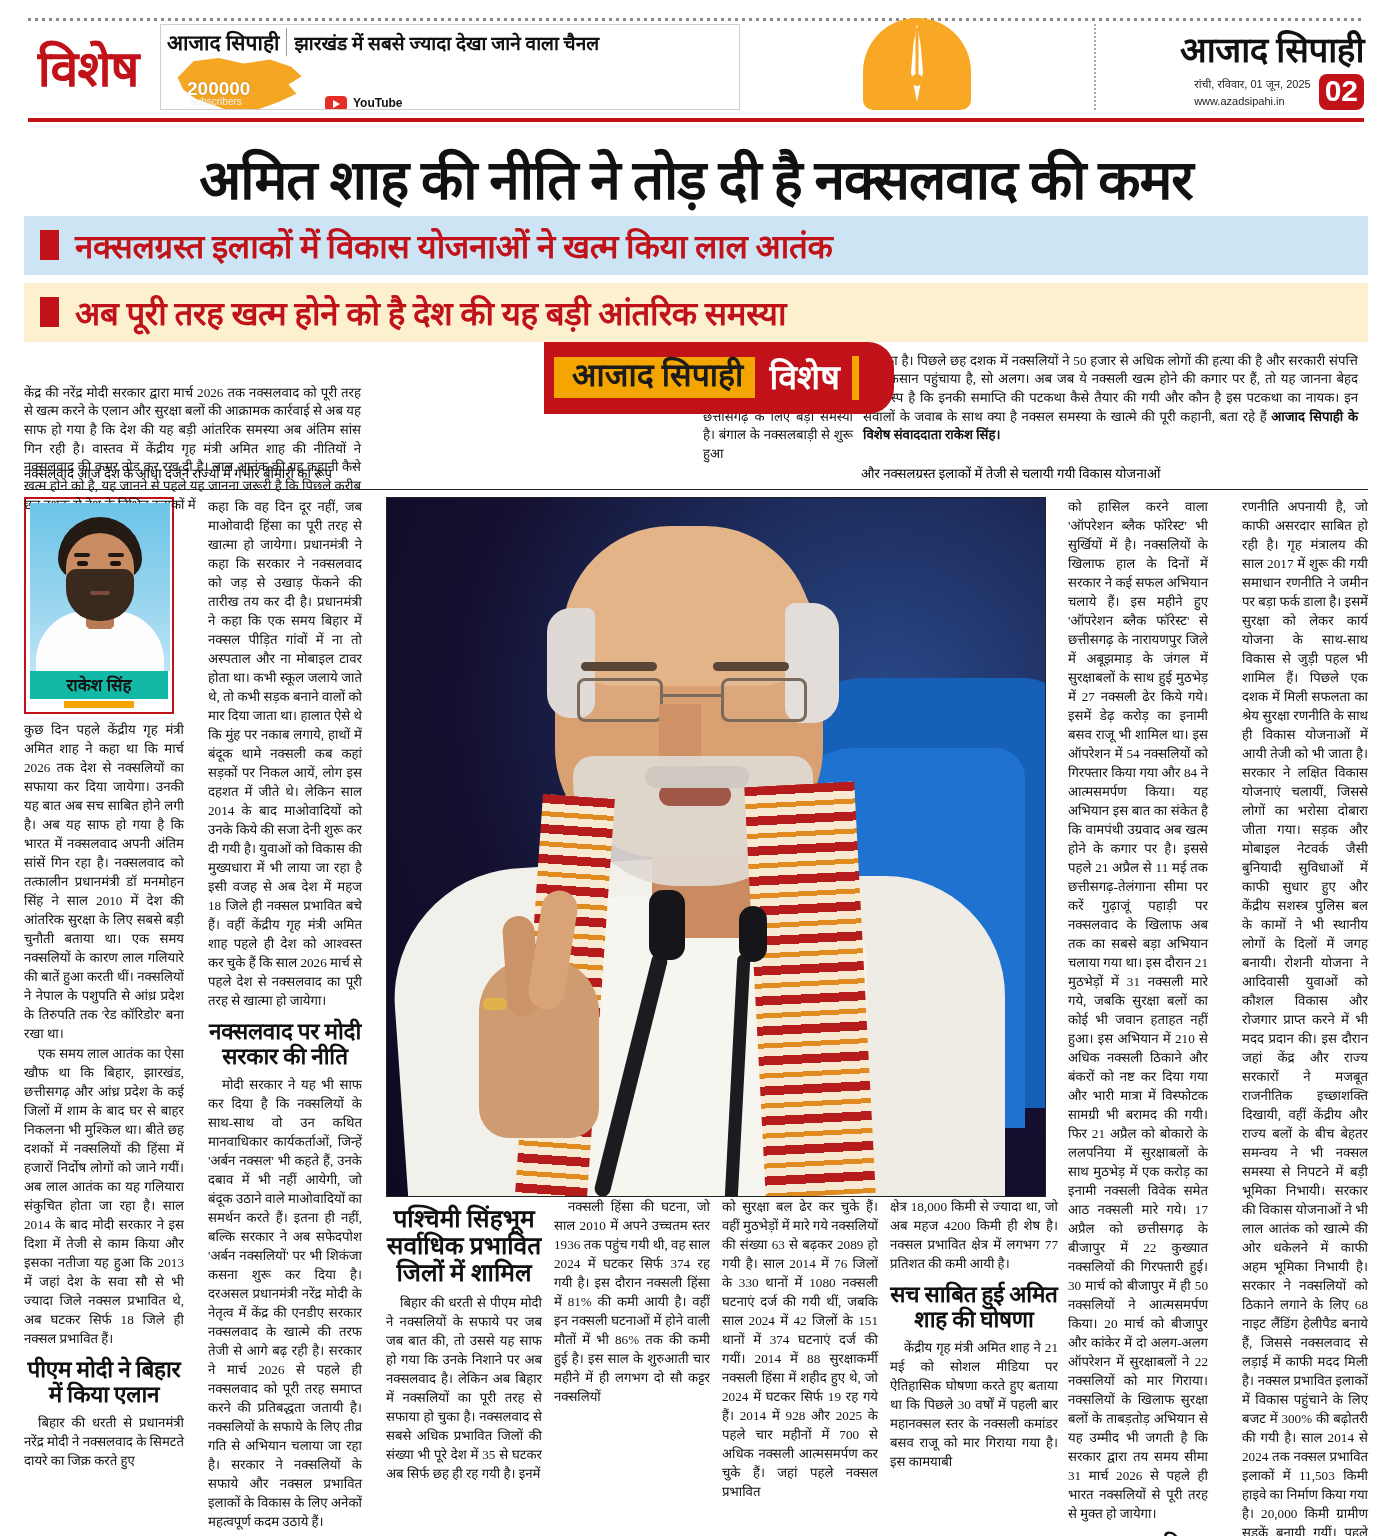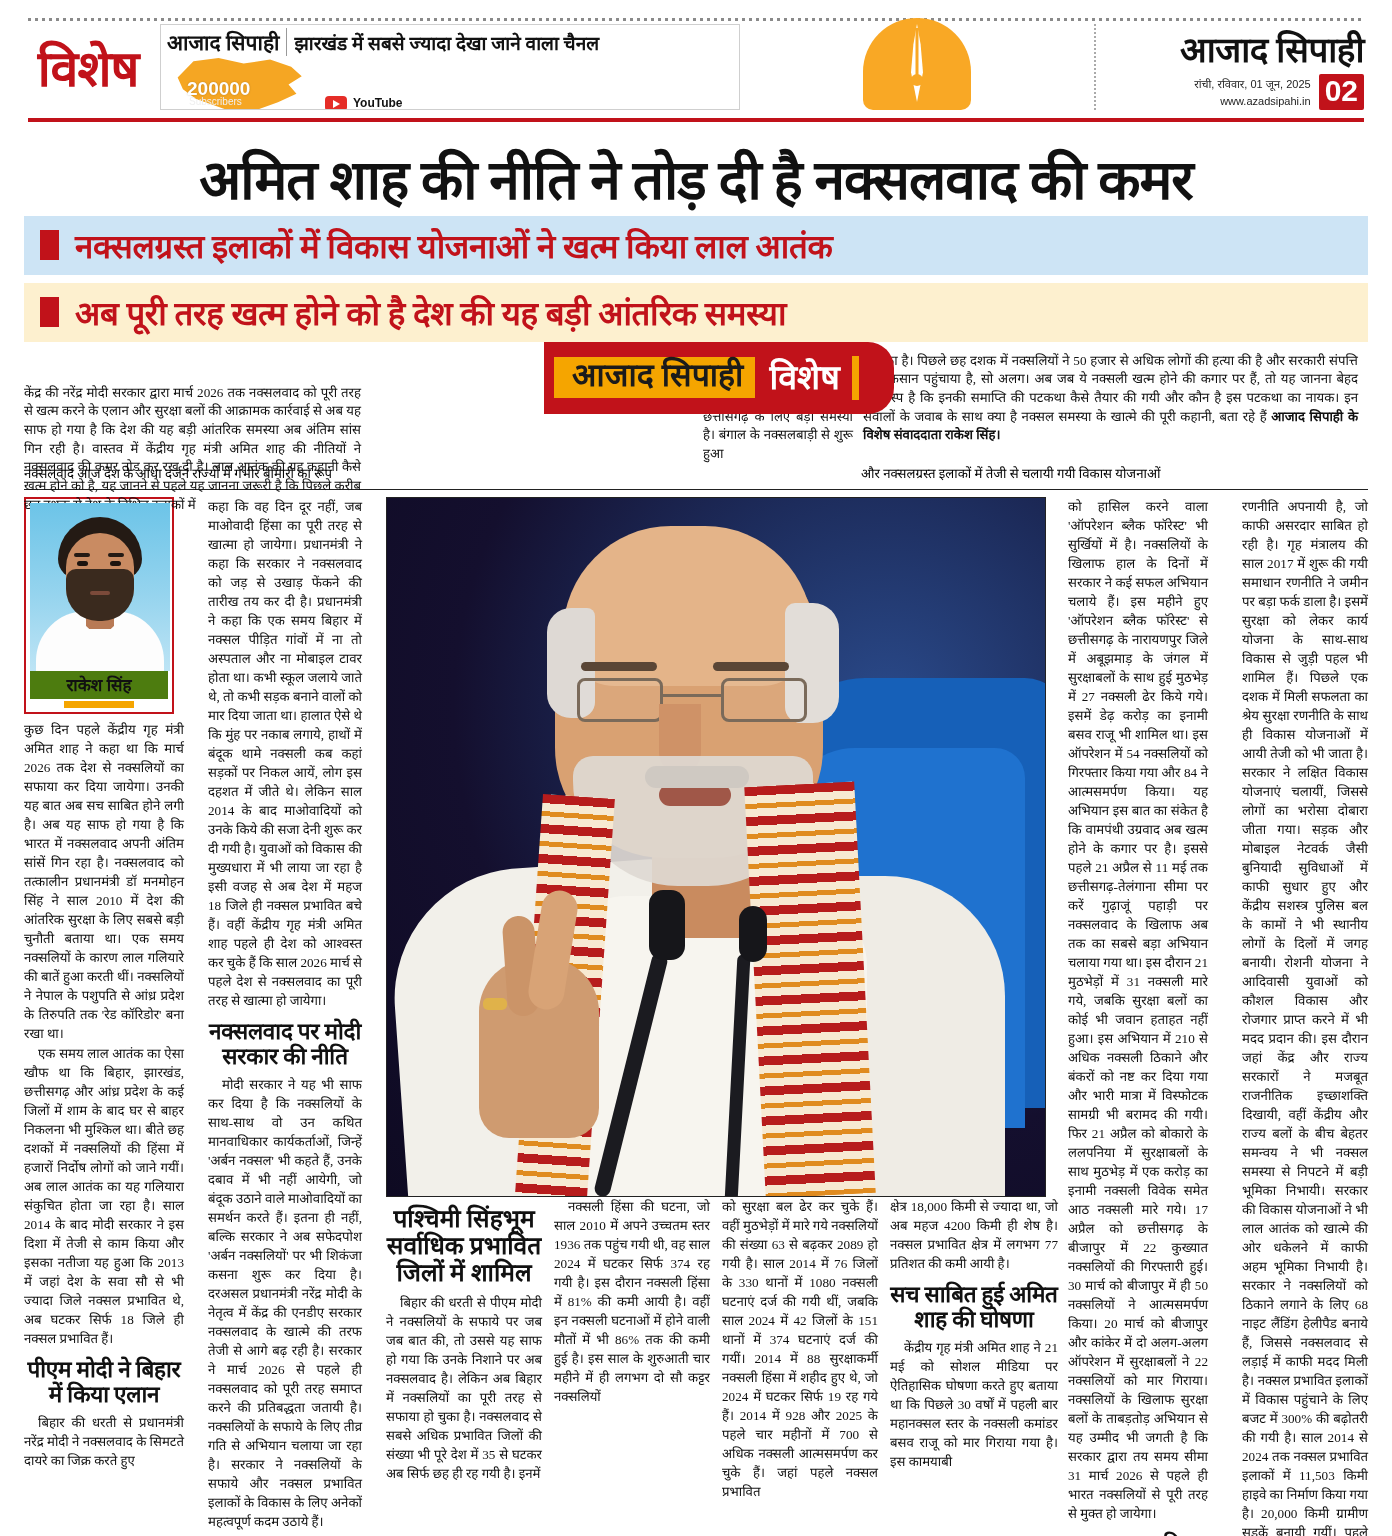--- a/index.html
+++ b/index.html
@@ -229,37 +229,37 @@
     letter-spacing: -0.5px;
   }
   .mast-meta {
     display: flex;
     align-items: flex-end;
     width: 100%;
     justify-content: flex-end;
     margin-top: 4px;
   }
   .mast-meta-text {
-    text-align: right;
+    text-align: left;
     font-family: "Liberation Sans", sans-serif;
     font-size: 11px;
     line-height: 1.5;
     color: #222;
     padding-right: 8px;
     padding-bottom: 1px;
   }
   .page-num {
     background: #c1121a;
     color: #fff;
     font-family: "Liberation Sans", sans-serif;
     font-size: 30px;
     font-weight: bold;
     padding: 0 6px 2px;
     line-height: 34px;
-    border-radius: 2px;
+    border-radius: 8px;
   }
   .mast-rule {
     position: absolute;
     left: 28px; right: 28px; top: 118px;
     height: 4px;
     background: #c1121a;
   }
 
   
   .headline-wrap { padding: 0 24px; margin-top: 21px; }
@@ -458,21 +458,21 @@
     position: absolute; left: 48px; bottom: 18px; width: 44px; height: 34px;
     background: #fdfdfd; clip-path: polygon(0 0, 50% 60%, 100% 0, 100% 100%, 0 100%);
   }
   .author-name {
     text-align: center;
     font-family: "Liberation Serif", serif;
     font-weight: bold;
     font-size: 17px;
     padding: 3px 0 1px;
     color: #111;
-    background: #4d7c0f;
+    background: #14b8a6;
   }
   .author-strip {
     height: 7px; background: #f5a500; width: 70px; margin: 2px auto 0;
   }
 
   
   .main-photo {
     width: 660px;
     height: 700px;
     position: relative;

